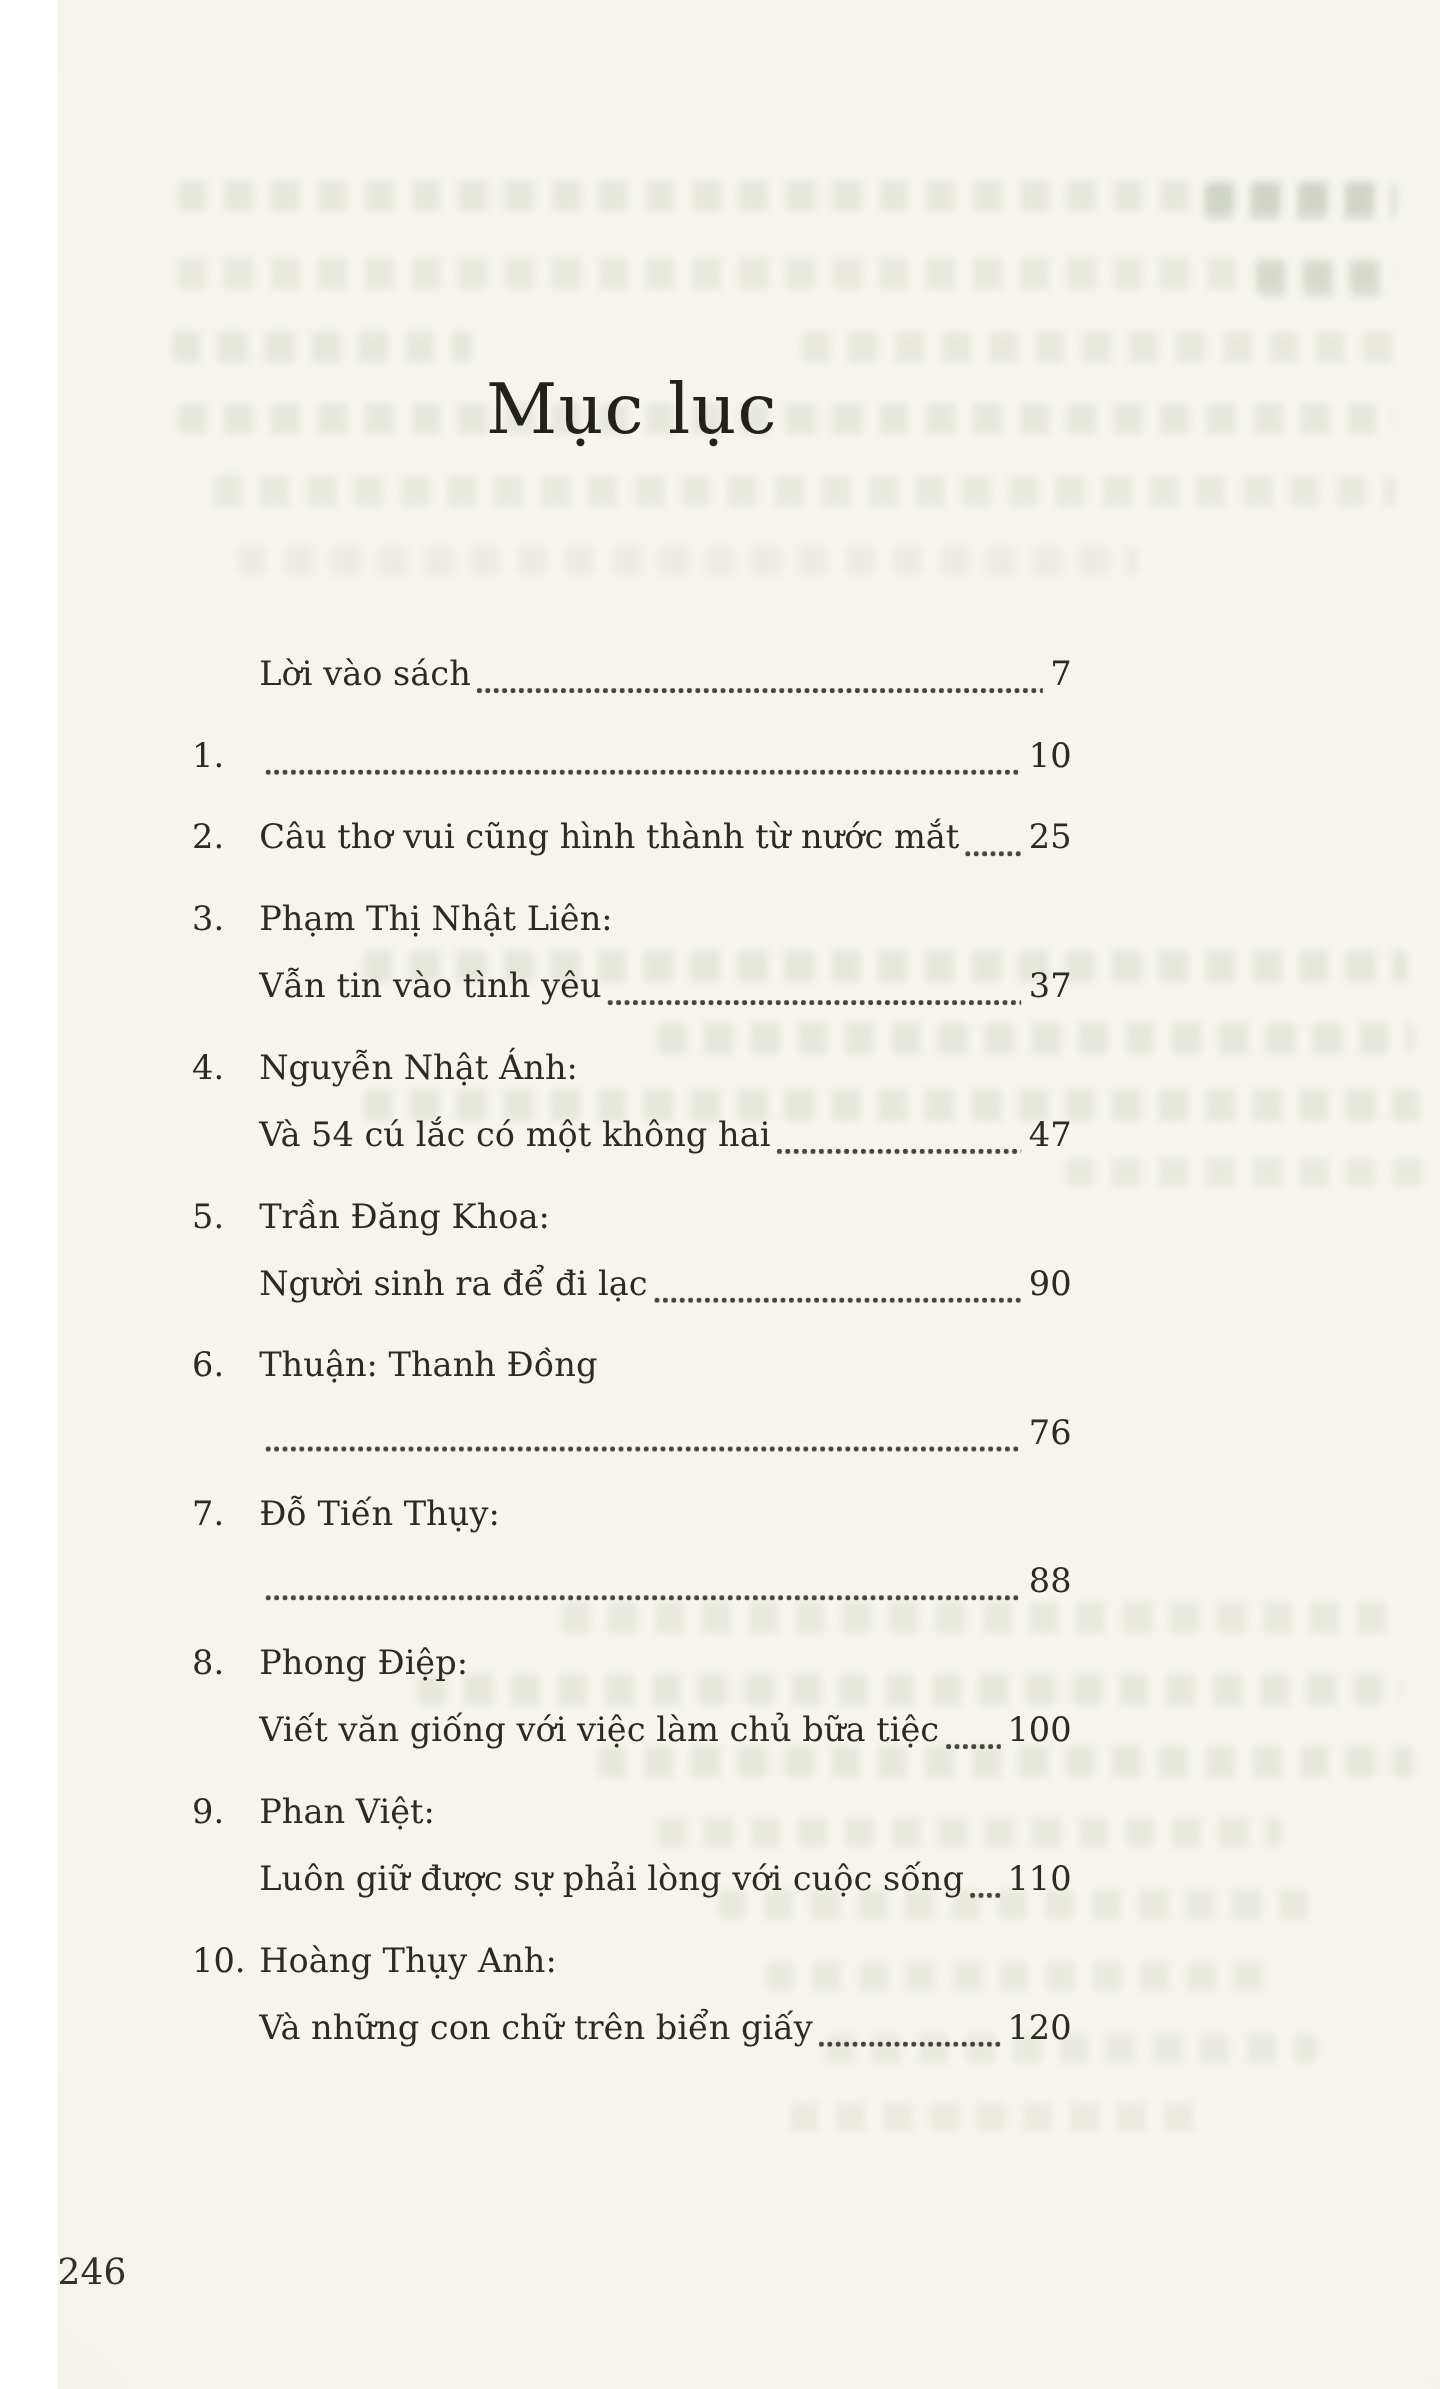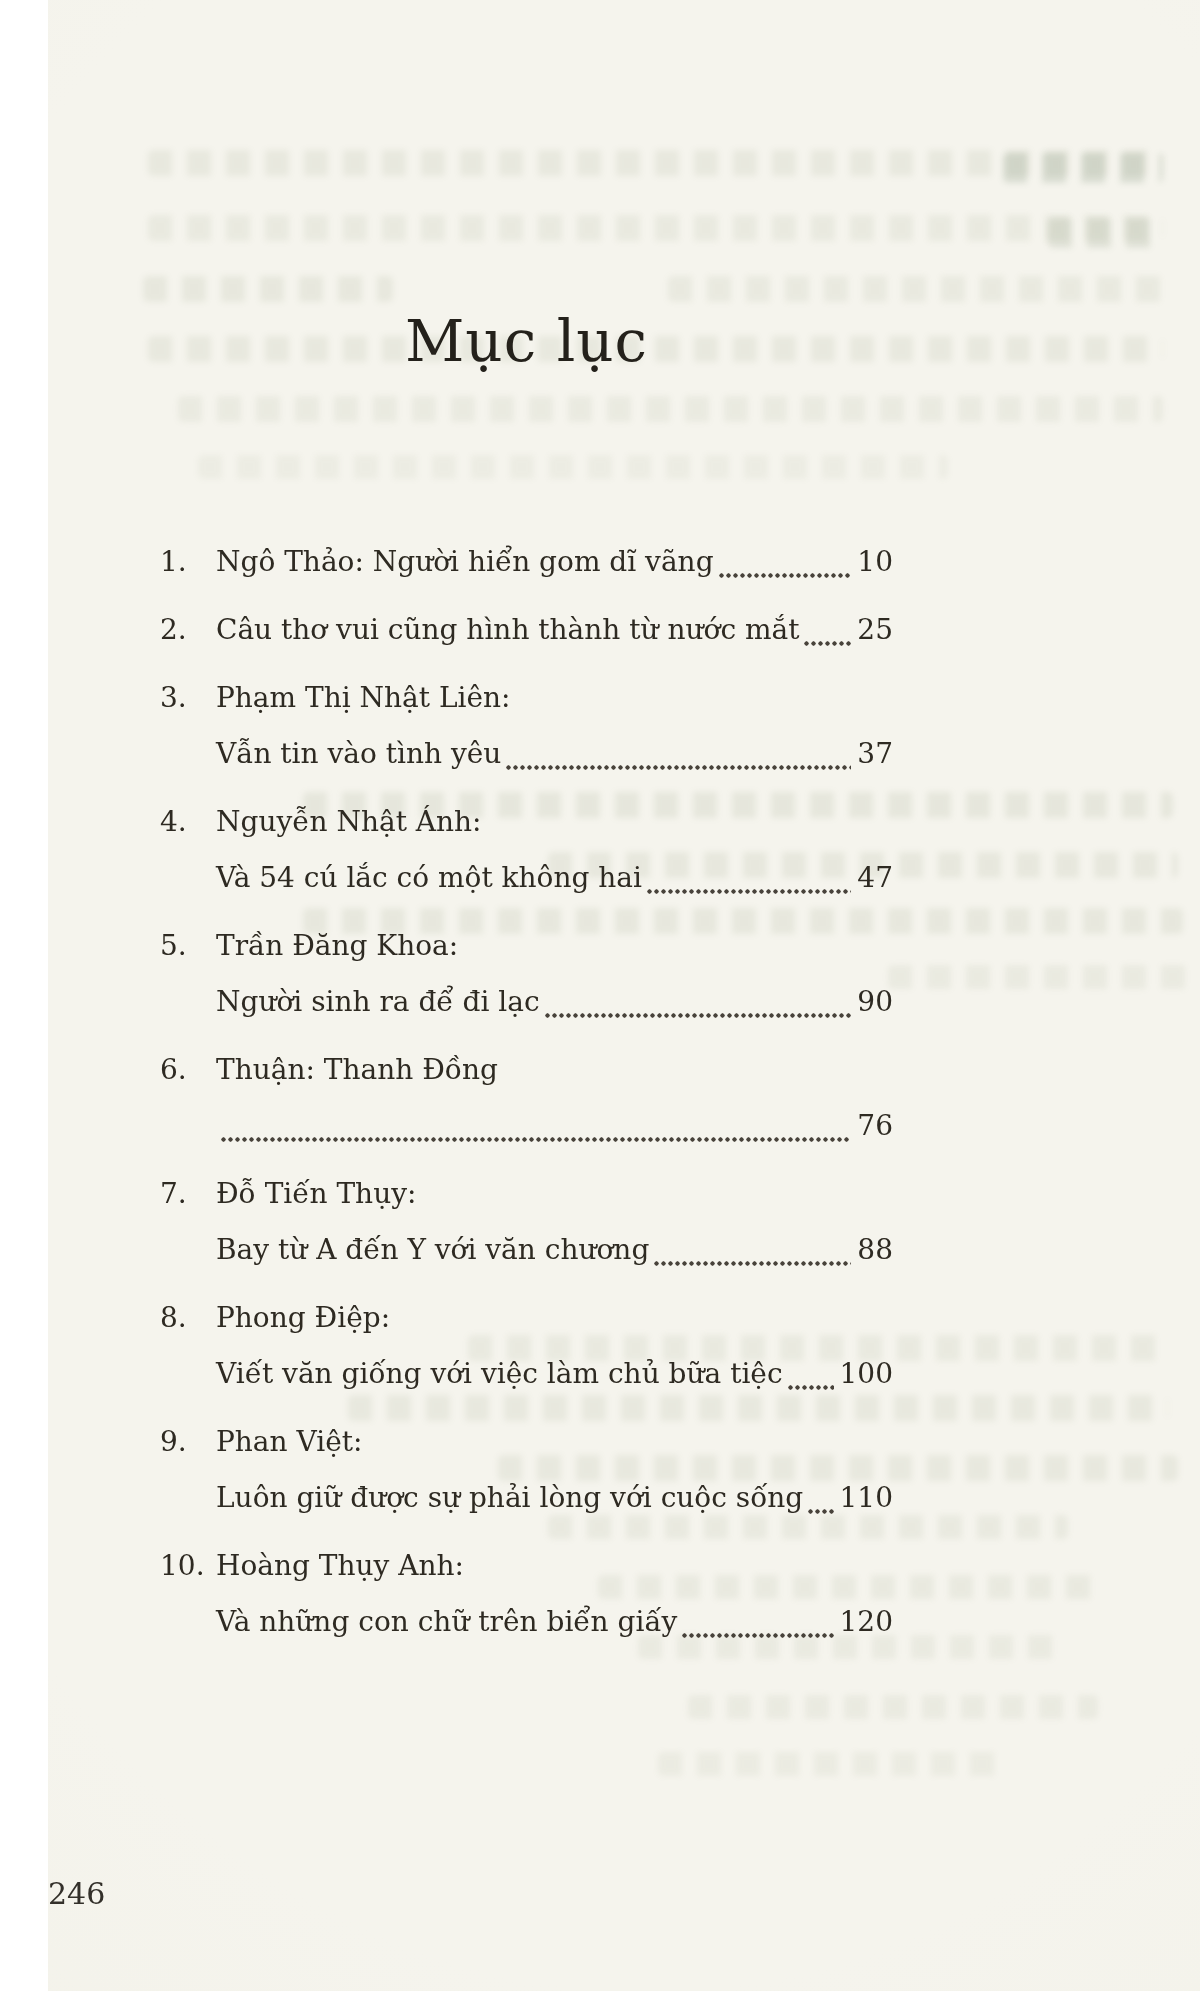--- a/index.html
+++ b/index.html
@@ -74,24 +74,33 @@
   <div class="ghost" style="top:1515px;left:500px;width:520px;height:24px;color:#8e9878;opacity:.11"></div>
   <div class="ghost" style="top:1575px;left:550px;width:500px;height:24px;color:#8e9878;opacity:.11"></div>
   <div class="ghost" style="top:1635px;left:590px;width:420px;height:24px;color:#8e9878;opacity:.10"></div>
   <div class="ghost" style="top:1695px;left:640px;width:410px;height:24px;color:#8e9878;opacity:.10"></div>
   <div class="ghost" style="top:1752px;left:610px;width:350px;height:24px;color:#8e9878;opacity:.09"></div>
 
   <h1 class="title">Mục lục</h1>
 
   <div class="toc" id="toc-entries">
       <div class="entry">
+        <div class="num"></div>
+        <div class="content">
+          <div class="line">
+            <span class="t">Lời vào sách</span>
+            <span class="dots"></span>
+            <span class="pg">7</span>
+          </div>
+        </div>
+      </div>
+      <div class="entry">
         <div class="num">1.</div>
         <div class="content">
           <div class="line">
-            <span class="t">Ngô Thảo: Người hiển gom dĩ vãng</span>
             <span class="dots"></span>
             <span class="pg">10</span>
           </div>
         </div>
       </div>
       <div class="entry">
         <div class="num">2.</div>
         <div class="content">
           <div class="line">
             <span class="t">Câu thơ vui cũng hình thành từ nước mắt</span>
@@ -151,21 +160,20 @@
           </div>
         </div>
       </div>
       <div class="entry">
         <div class="num">7.</div>
         <div class="content">
           <div class="line">
             <span class="t">Đỗ Tiến Thụy:</span>
           </div>
           <div class="line">
-            <span class="t">Bay từ A đến Y với văn chương</span>
             <span class="dots"></span>
             <span class="pg">88</span>
           </div>
         </div>
       </div>
       <div class="entry">
         <div class="num">8.</div>
         <div class="content">
           <div class="line">
             <span class="t">Phong Điệp:</span>

